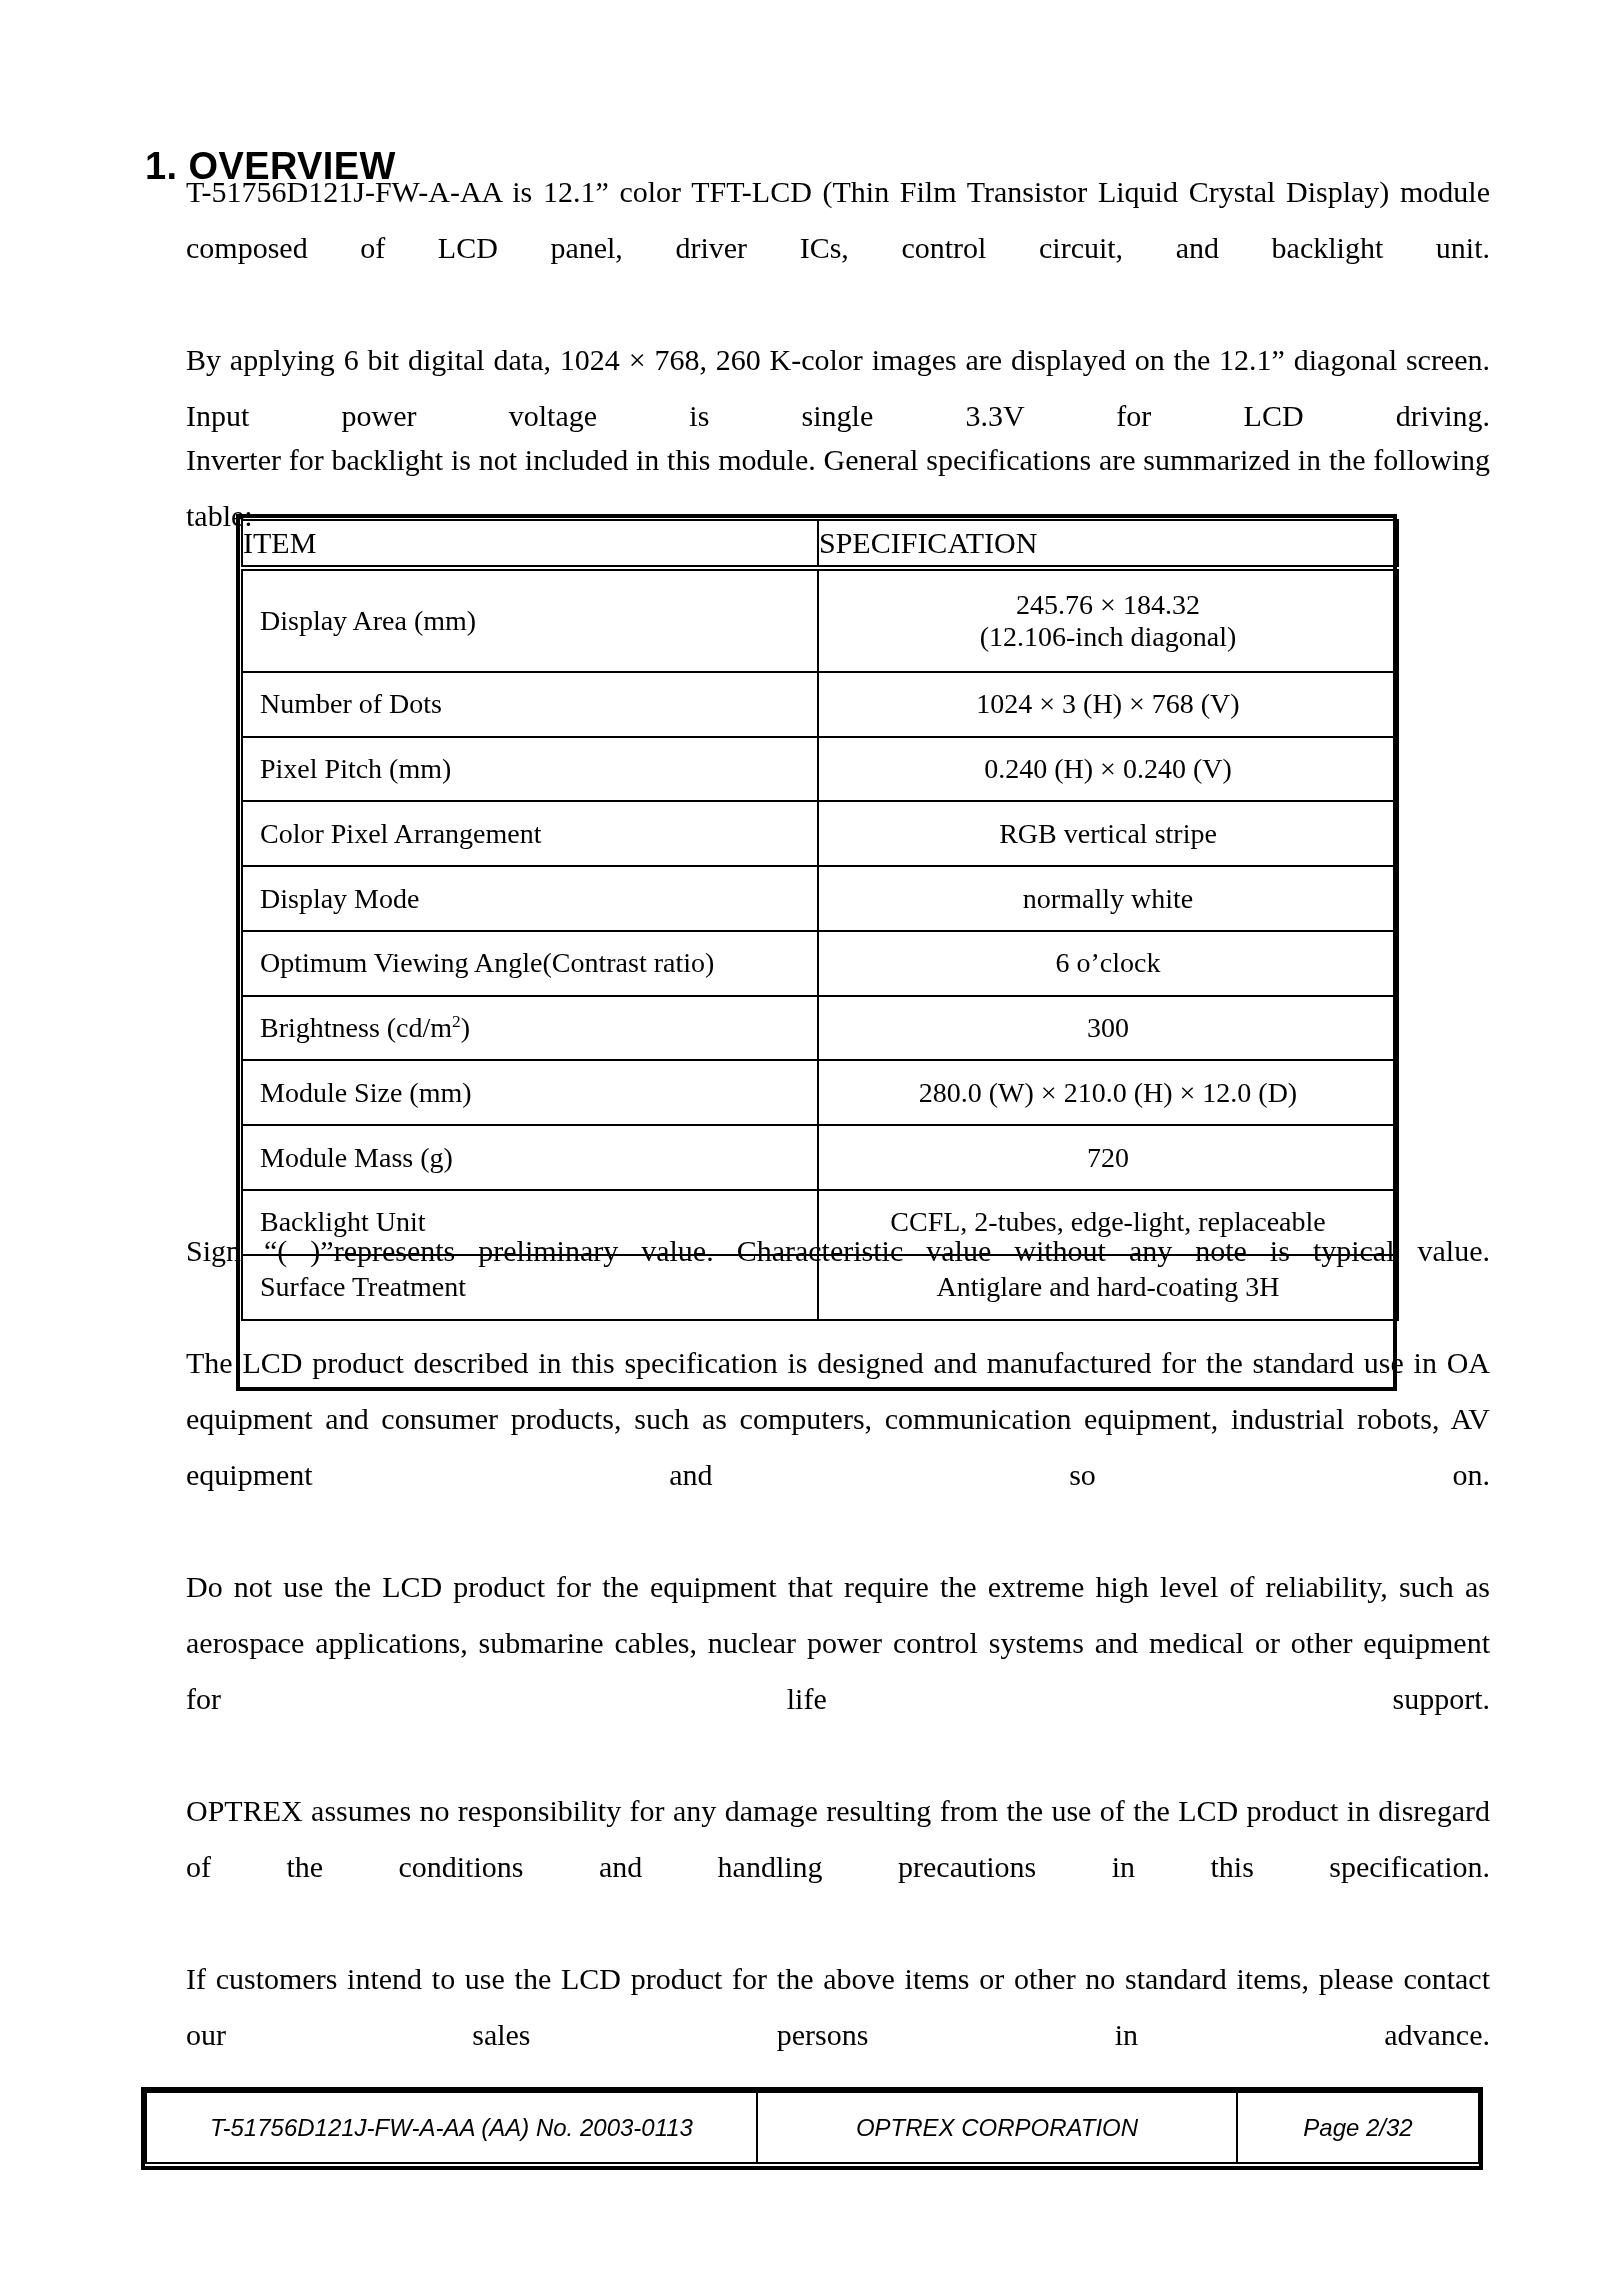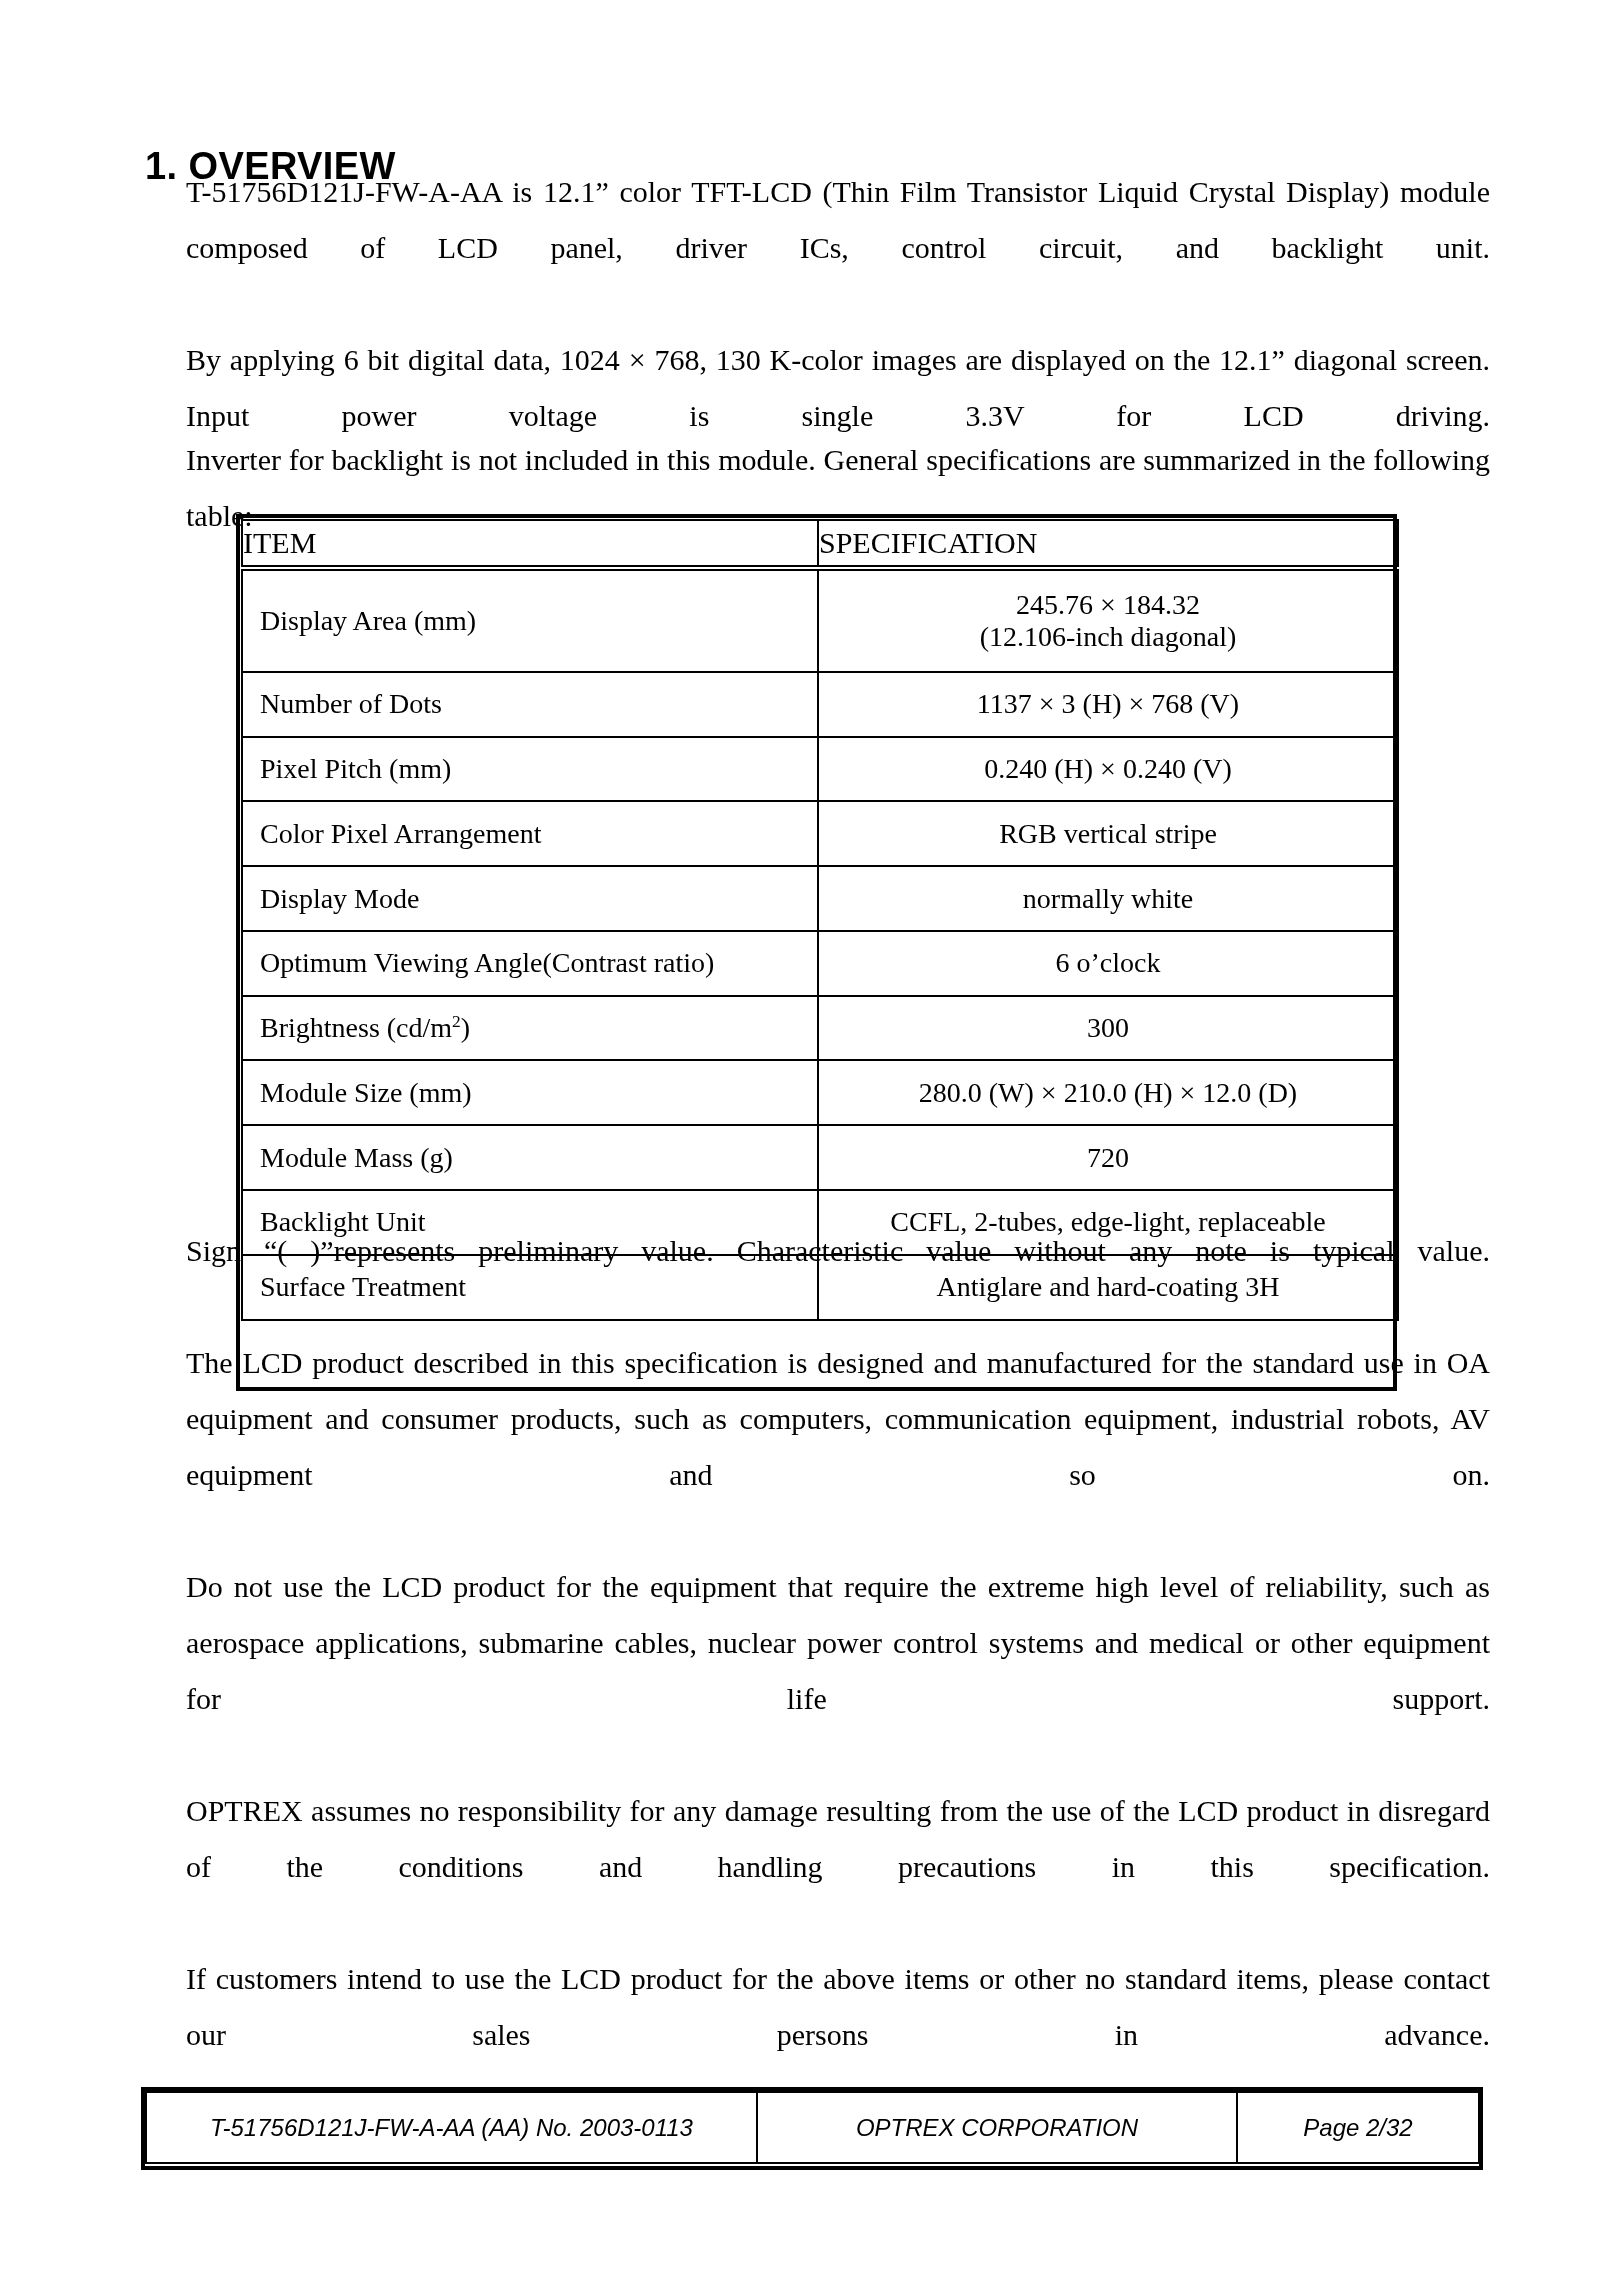--- a/index.html
+++ b/index.html
@@ -158,21 +158,21 @@
 </style>
 </head>
 <body>
 
 <div class="page">
 
   <div class="section-title">1. OVERVIEW</div>
 
   <div class="body-block" id="intro-block">
     <p>T-51756D121J-FW-A-AA is 12.1” color TFT-LCD (Thin Film Transistor Liquid Crystal Display) module composed of LCD panel, driver ICs, control circuit, and backlight unit.</p>
-    <p>By applying 6 bit digital data, 1024 × 768, 130 K-color images are displayed on the 12.1” diagonal screen. Input power voltage is single 3.3V for LCD driving.</p>
+    <p>By applying 6 bit digital data, 1024 × 768, 260 K-color images are displayed on the 12.1” diagonal screen. Input power voltage is single 3.3V for LCD driving.</p>
   </div>
 
   <div class="body-block" id="inverter-block">
     <p>Inverter for backlight is not included in this module. General specifications are summarized in the following table:</p>
   </div>
 
   <div class="spec-outline" style="height: 877px;"></div>
   <div class="spec-table-wrap">
     <table class="spec">
       <colgroup>
@@ -185,21 +185,21 @@
           <th>SPECIFICATION</th>
         </tr>
       </thead>
       <tbody id="spec-body">
           <tr class="first-body">
             <td class="item tall">Display Area (mm)</td>
             <td class="value tall">245.76 × 184.32<span class="line2">(12.106-inch diagonal)</span></td>
           </tr>
           <tr>
             <td class="item">Number of Dots</td>
-            <td class="value">1137 × 3 (H) × 768 (V)</td>
+            <td class="value">1024 × 3 (H) × 768 (V)</td>
           </tr>
           <tr>
             <td class="item">Pixel Pitch (mm)</td>
             <td class="value">0.240 (H) × 0.240 (V)</td>
           </tr>
           <tr>
             <td class="item">Color Pixel Arrangement</td>
             <td class="value">RGB vertical stripe</td>
           </tr>
           <tr>

